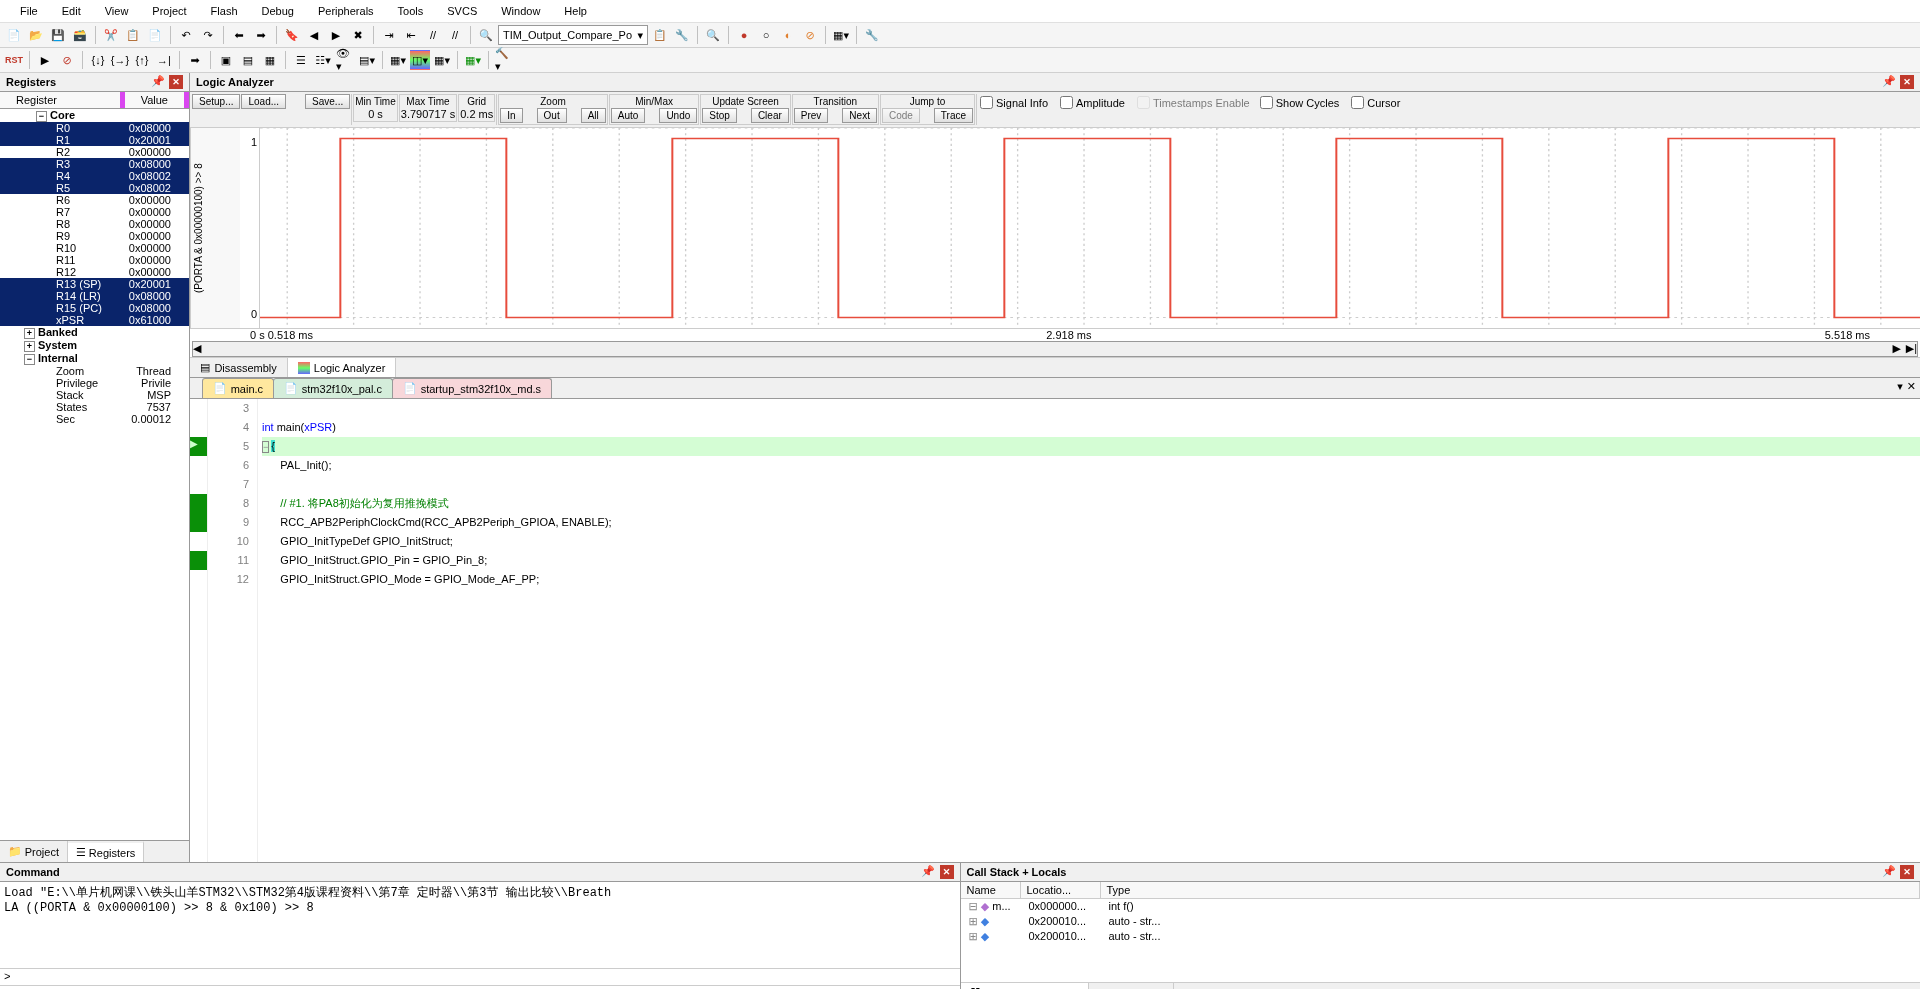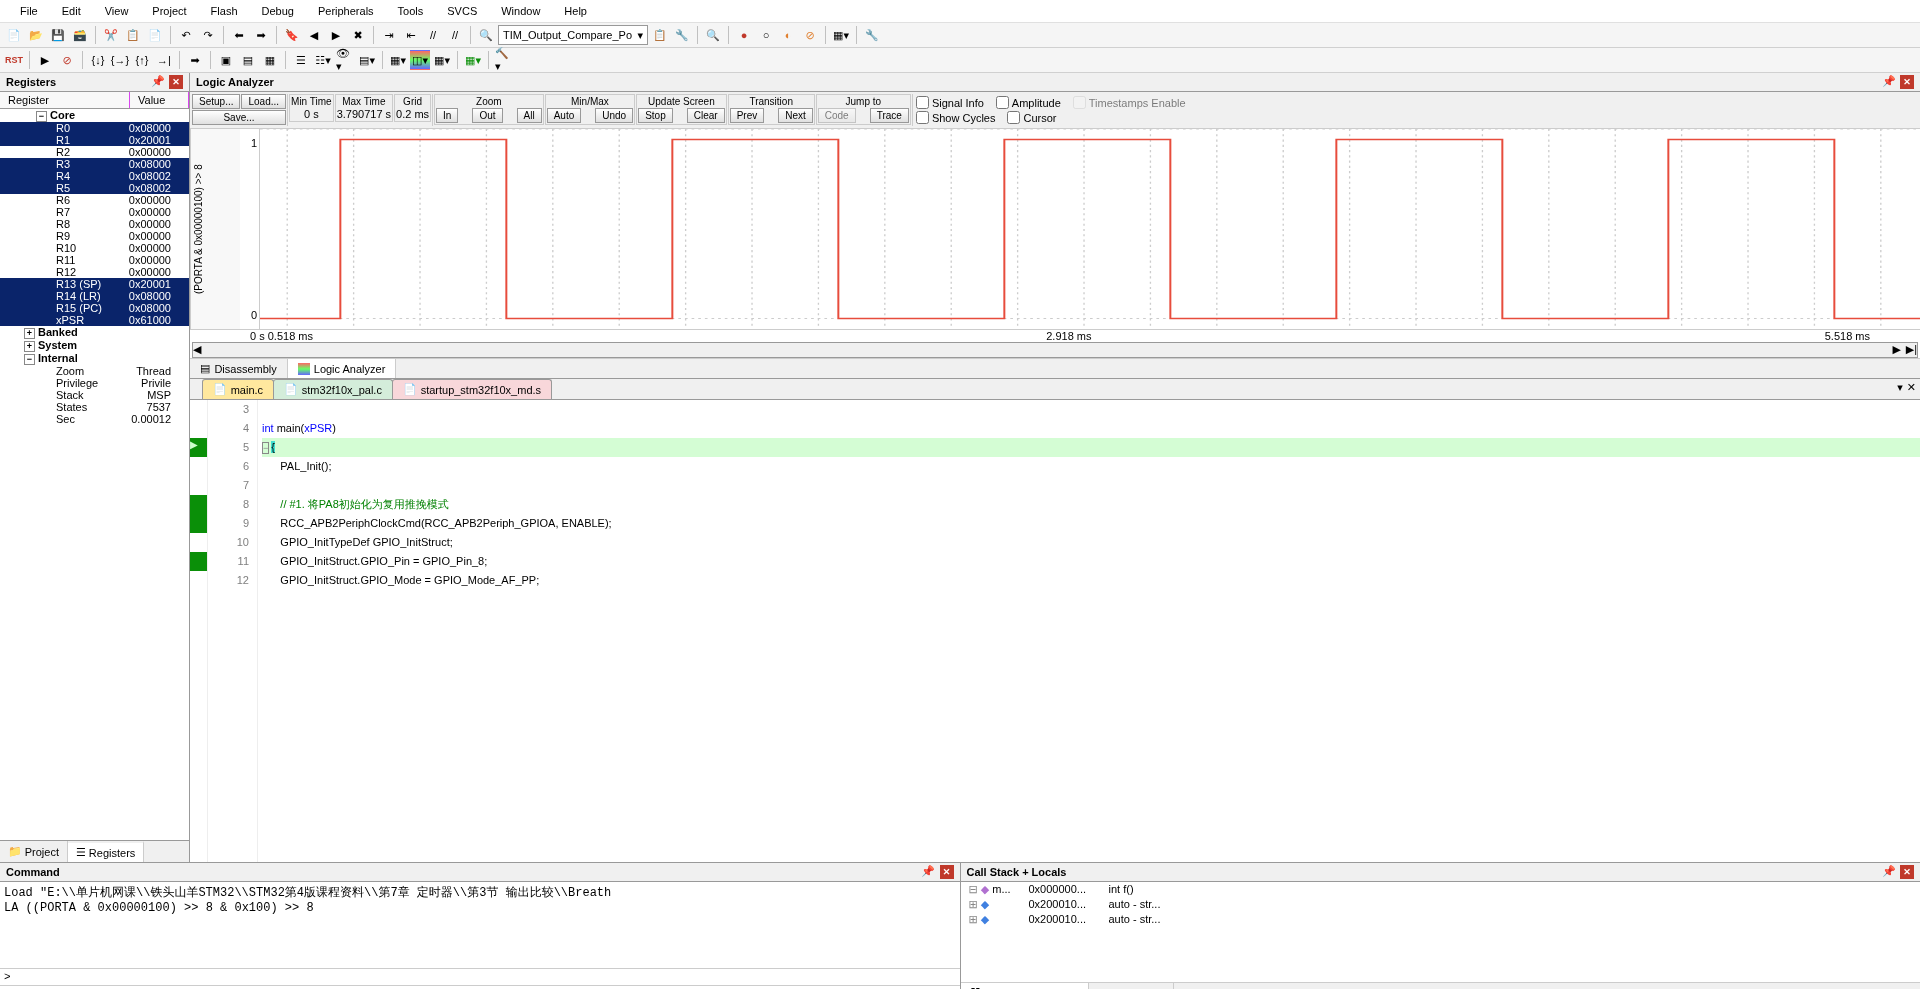--- a/index.html
+++ b/index.html
@@ -9,21 +9,21 @@
 .toolbar { display:flex; padding:2px 4px; background:#f5f5f5; border-bottom:1px solid #d0d0d0; align-items:center; gap:2px; }
 .tb-btn { width:20px; height:20px; display:inline-flex; align-items:center; justify-content:center; border:1px solid transparent; cursor:pointer; }
 .tb-sep { width:1px; height:18px; background:#c0c0c0; margin:0 3px; }
 .tb-combo { background:#fff; border:1px solid #999; padding:1px 4px; height:20px; display:inline-flex; align-items:center; min-width:150px; }
 .main-layout { display:flex; height:calc(100vh - 200px); }
 .left-panel { width:190px; border-right:1px solid #999; display:flex; flex-direction:column; }
 .panel-header { background:#f0f0f0; border-bottom:1px solid #999; padding:2px 6px; font-weight:bold; display:flex; justify-content:space-between; align-items:center; }
 .panel-header .close-x { background:#c0392b; color:#fff; width:14px; height:14px; display:inline-flex; align-items:center; justify-content:center; font-size:9px; cursor:pointer; }
 .panel-header .pin { color:#666; cursor:pointer; margin-right:4px; }
 .reg-table-head { display:flex; border-bottom:1px solid #999; background:#f8f8f8; }
-.reg-table-head div { padding:2px 8px; border-right:1px solid #d946ef; }
+.reg-table-head div { padding:2px 16px; border-right:5px solid #d946ef; }
 .reg-col-name { width:130px; }
 .reg-col-val { flex:1; }
 .reg-tree { flex:1; overflow:auto; font-family:"Courier New",monospace; font-size:12px; }
 .reg-row { display:flex; padding:0 18px; white-space:nowrap; }
 .reg-row.sel { background:#0a246a; color:#fff; }
 .reg-row .rn { width:130px; padding-left:38px; }
 .reg-row .rv { flex:1; }
 .reg-row.group .rn { padding-left:18px; font-weight:bold; }
 .reg-row.sub .rn { padding-left:38px; }
 .tree-toggle { display:inline-block; width:11px; height:11px; border:1px solid #888; margin-right:3px; text-align:center; line-height:9px; font-size:9px; background:#fff; color:#000; }
@@ -307,21 +307,21 @@
   </div>
 
   <div class="right-area">
 
     <div class="la-panel">
       <div class="panel-header">
         <span>Logic Analyzer</span>
         <span><span class="pin">📌</span><span class="close-x">✕</span></span>
       </div>
       <div class="la-controls">
-        <div style="display:flex;flex-direction:column;gap:1px">
+        <div style="display:flex;flex-direction:row;gap:19px">
           <div style="display:flex;gap:1px">
             <button class="la-btn">Setup...</button>
             <button class="la-btn">Load...</button>
           </div>
           <button class="la-btn">Save...</button>
         </div>
         <div style="width:1px;background:#ccc;align-self:stretch"></div>
         <div class="la-group">
             <span class="la-group-title">Min Time</span>
             <span>0 s</span>
@@ -365,21 +365,21 @@
           </div>
         </div>
         <div class="la-group">
             <span class="la-group-title">Jump to</span>
           <div class="la-group-row">
             <button class="la-btn" style="opacity:0.5">Code</button>
             <button class="la-btn">Trace</button>
           </div>
         </div>
         <div style="width:1px;background:#ccc;align-self:stretch"></div>
-        <div style="display:flex;flex-direction:column;gap:2px;padding:2px">
+        <div style="display:flex;flex-direction:row;gap:10px;padding:2px">
           <div style="display:flex;gap:12px">
             <label class="la-check">
                 <input type="checkbox" style="">
                 <span>Signal Info</span>
               </label>
             <label class="la-check">
                 <input type="checkbox" style="">
                 <span>Amplitude</span>
               </label>
             <label class="la-check" style="opacity:0.5">
@@ -535,20 +535,25 @@
       <span class="cmd-prompt">&gt;</span>
       <input style="flex: 1 1 0%; border: none; outline: none; font-family: inherit;">
     </div>
     <div class="cmd-hints">ASSIGN BreakDisable BreakEnable BreakKill BreakList BreakSet BreakAccess COVERAGE DEFINE DIR</div>
   </div>
   <div class="calls-panel">
     <div class="panel-header">
       <span>Call Stack + Locals</span>
       <span><span class="pin">📌</span><span class="close-x">✕</span></span>
     </div>
+    <div class="calls-table-head">
+      <div class="c-name">Name</div>
+      <div class="c-loc">Locatio...</div>
+      <div class="c-type">Type</div>
+    </div>
     <div class="calls-body" id="calls-body">
         <div class="calls-row">
           <div class="c-name"><span style="color:#888">⊟</span> <span style="color:#b070d0">◆</span> m...</div>
           <div class="c-loc">0x000000...</div>
           <div class="c-type">int f()</div>
         </div>
         <div class="calls-row">
           <div class="c-name"><span style="color:#888">⊞</span> <span style="color:#4080e0">◆</span> </div>
           <div class="c-loc">0x200010...</div>
           <div class="c-type">auto - str...</div>

